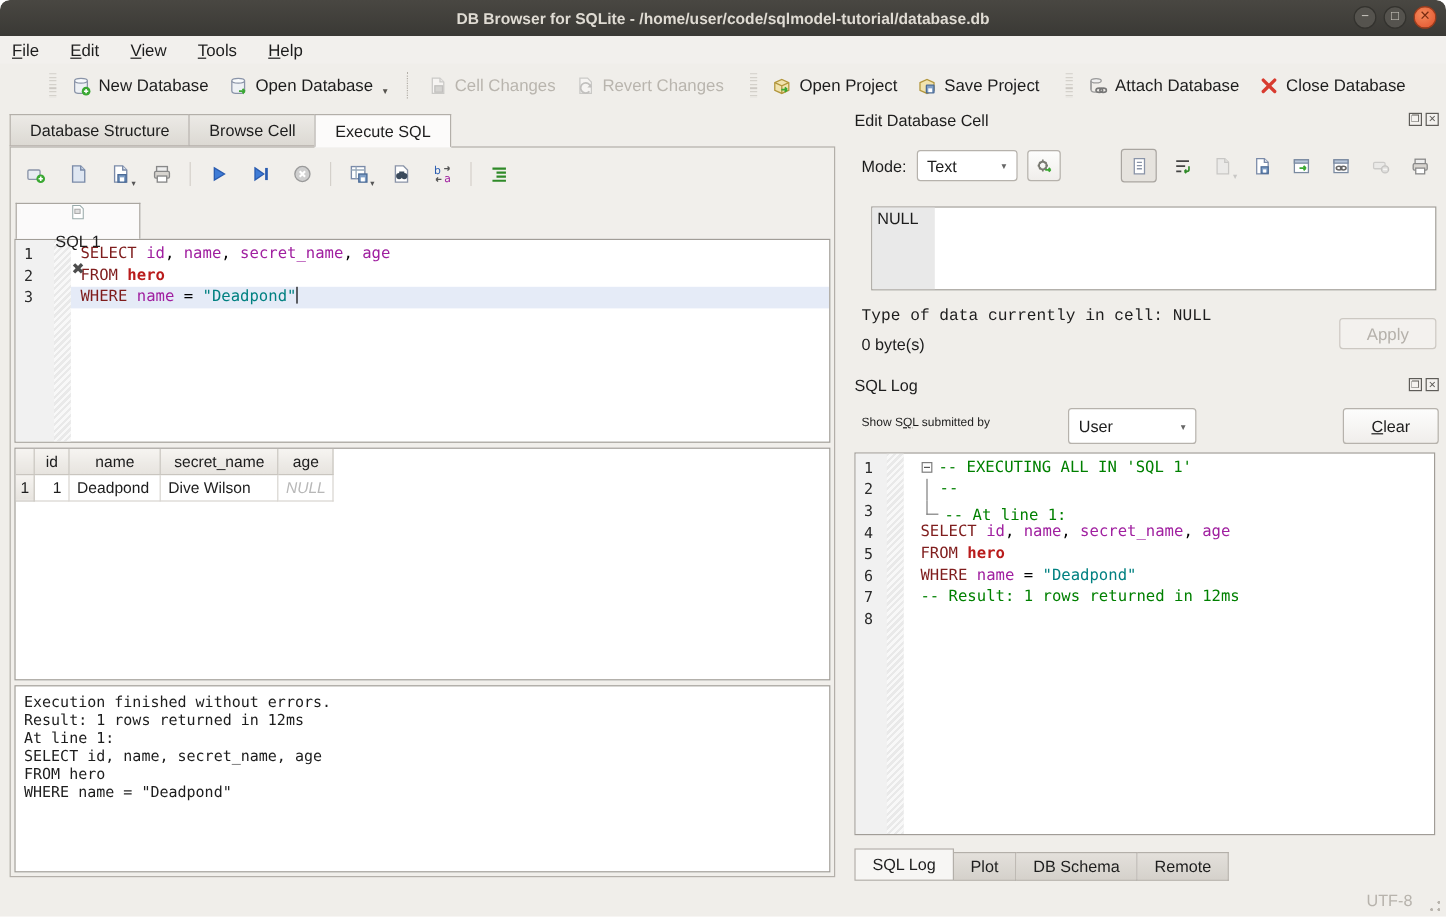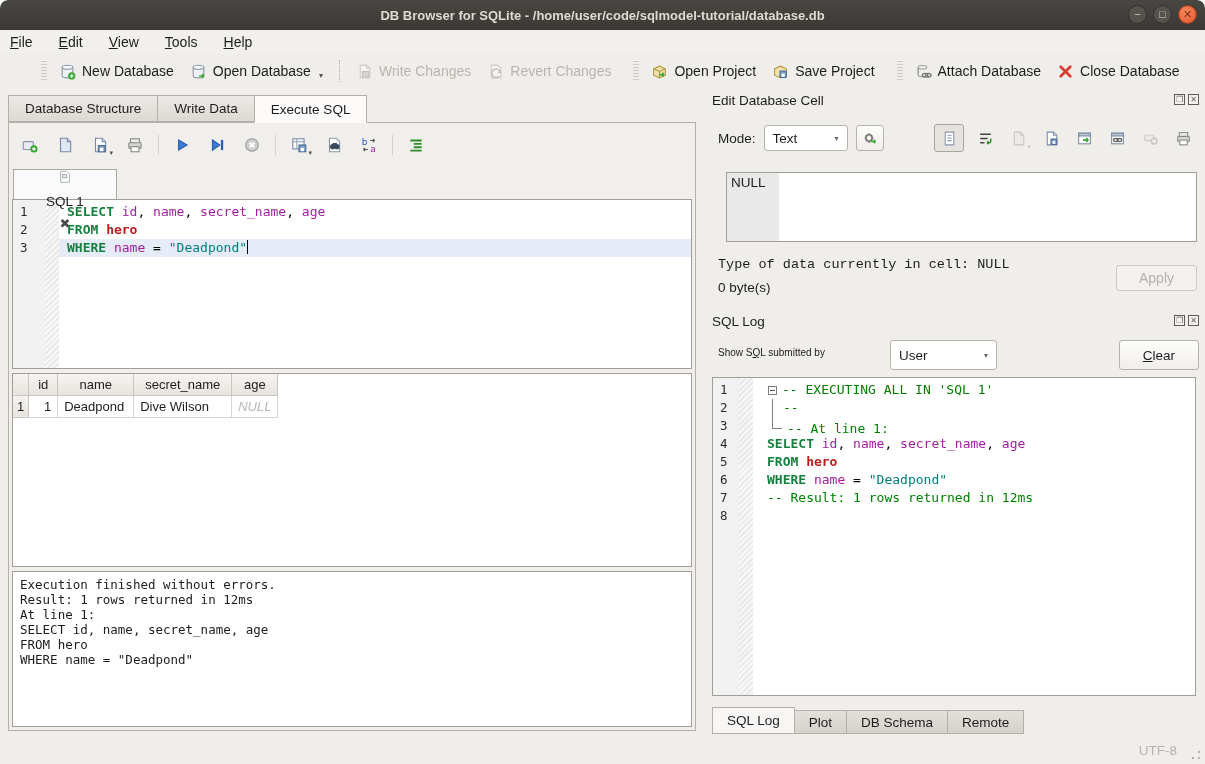--- a/index.html
+++ b/index.html
@@ -61,21 +61,21 @@
 
   
   .codebox { background:#ffffff; border:1px solid #a19d97; display:flex; overflow:hidden; }
   .gutter { flex:0 0 46px; background:
       repeating-linear-gradient(135deg,#e9e9e9 0 2px,#f8f8f8 2px 4px) right / 14px 100% no-repeat,#f1f1f1;
       font-family:"DejaVu Sans Mono",monospace; font-size:12.5px; color:#2b2b2b; padding-top:3px; }
   .gutter .ln { height:18px; line-height:18px; padding-left:7px; }
   .code { flex:1; font-family:"DejaVu Sans Mono",monospace; font-size:13px; padding-top:3px; overflow:hidden; }
   .code .cl { height:18px; line-height:18px; white-space:pre; padding-left:8px; }
   .code .cl.hl { background:#e5ebf7; }
-  .tk-kw { color:#15803d; font-weight:bold; }
+  .tk-kw { color:#7f1d1d; font-weight:normal; }
   .tk-id { color:#a020a0; }
   .tk-tb { color:#b91c1c; font-weight:bold; }
   .tk-st { color:#008080; }
   .tk-cm { color:#008000; }
   .tk-tx { color:#000; }
   .caret { display:inline-block; width:1px; height:14px; background:#000; vertical-align:-2px; }
   .fold-minus { display:inline-block; width:9px; height:9px; border:1px solid #7e7e7e; margin:0 5px 0 1px; vertical-align:-1px;
       background:#fff linear-gradient(#555,#555) center/5px 1px no-repeat; }
   .fold-pipe { display:inline-block; width:16px; height:18px; vertical-align:top; margin-right:0;
       background:linear-gradient(#7e7e7e,#7e7e7e) 5px 0/1px 18px no-repeat; }
@@ -203,21 +203,21 @@
     </div>
     <div class="tb-sep"></div>
     <div class="tb-btn disabled">
       <span>
           <svg class="i16" viewBox="0 0 16 16">
             <path d="M4 2h6l3 3v9H4z" fill="#fff" stroke="#8a94a8"></path>
             <path d="M10 2v3h3" fill="#dfe5ee" stroke="#8a94a8"></path>
             <rect x="6" y="8" width="6" height="5" fill="#9db0c8" stroke="#6a80a0"></rect>
           </svg>
         </span>
-      <span class="lbl">Write Changes</span>
+      <span class="lbl">Cell Changes</span>
     </div>
     <div class="tb-btn disabled">
       <span>
           <svg class="i16" viewBox="0 0 16 16">
             <path d="M4 2h6l3 3v9H4z" fill="#fff" stroke="#8a94a8"></path>
             <path d="M12.5 9a4 4 0 1 0-1 3.4" fill="none" stroke="#6a80a0" stroke-width="1.4"></path>
             <path d="M12.8 6.4v3h-3z" fill="#6a80a0"></path>
           </svg>
         </span>
       <span class="lbl">Revert Changes</span>
@@ -261,21 +261,21 @@
           <svg class="i16" viewBox="0 0 16 16">
             <path d="M3.5 3.5 12.5 12.5M12.5 3.5 3.5 12.5" stroke="#d83b2f" stroke-width="2.6" stroke-linecap="round"></path>
           </svg>
         </span>
       <span class="lbl">Close Database</span>
     </div>
   </div>
 
   <div id="main-tabs">
     <div class="mtab">Database Structure</div>
-    <div class="mtab">Write Data</div>
+    <div class="mtab">Browse Cell</div>
     <div class="mtab active">Execute SQL</div>
   </div>
 
   <div id="left-frame">
 
     <div id="sql-toolbar">
       <div class="sicon">
           <svg viewBox="0 0 16 16">
             <rect x="2" y="5" width="9" height="7" rx="1" fill="#e8ecf2" stroke="#8a94a8"></rect>
             <circle cx="11.5" cy="11.5" r="3.2" fill="#3aa832"></circle>

